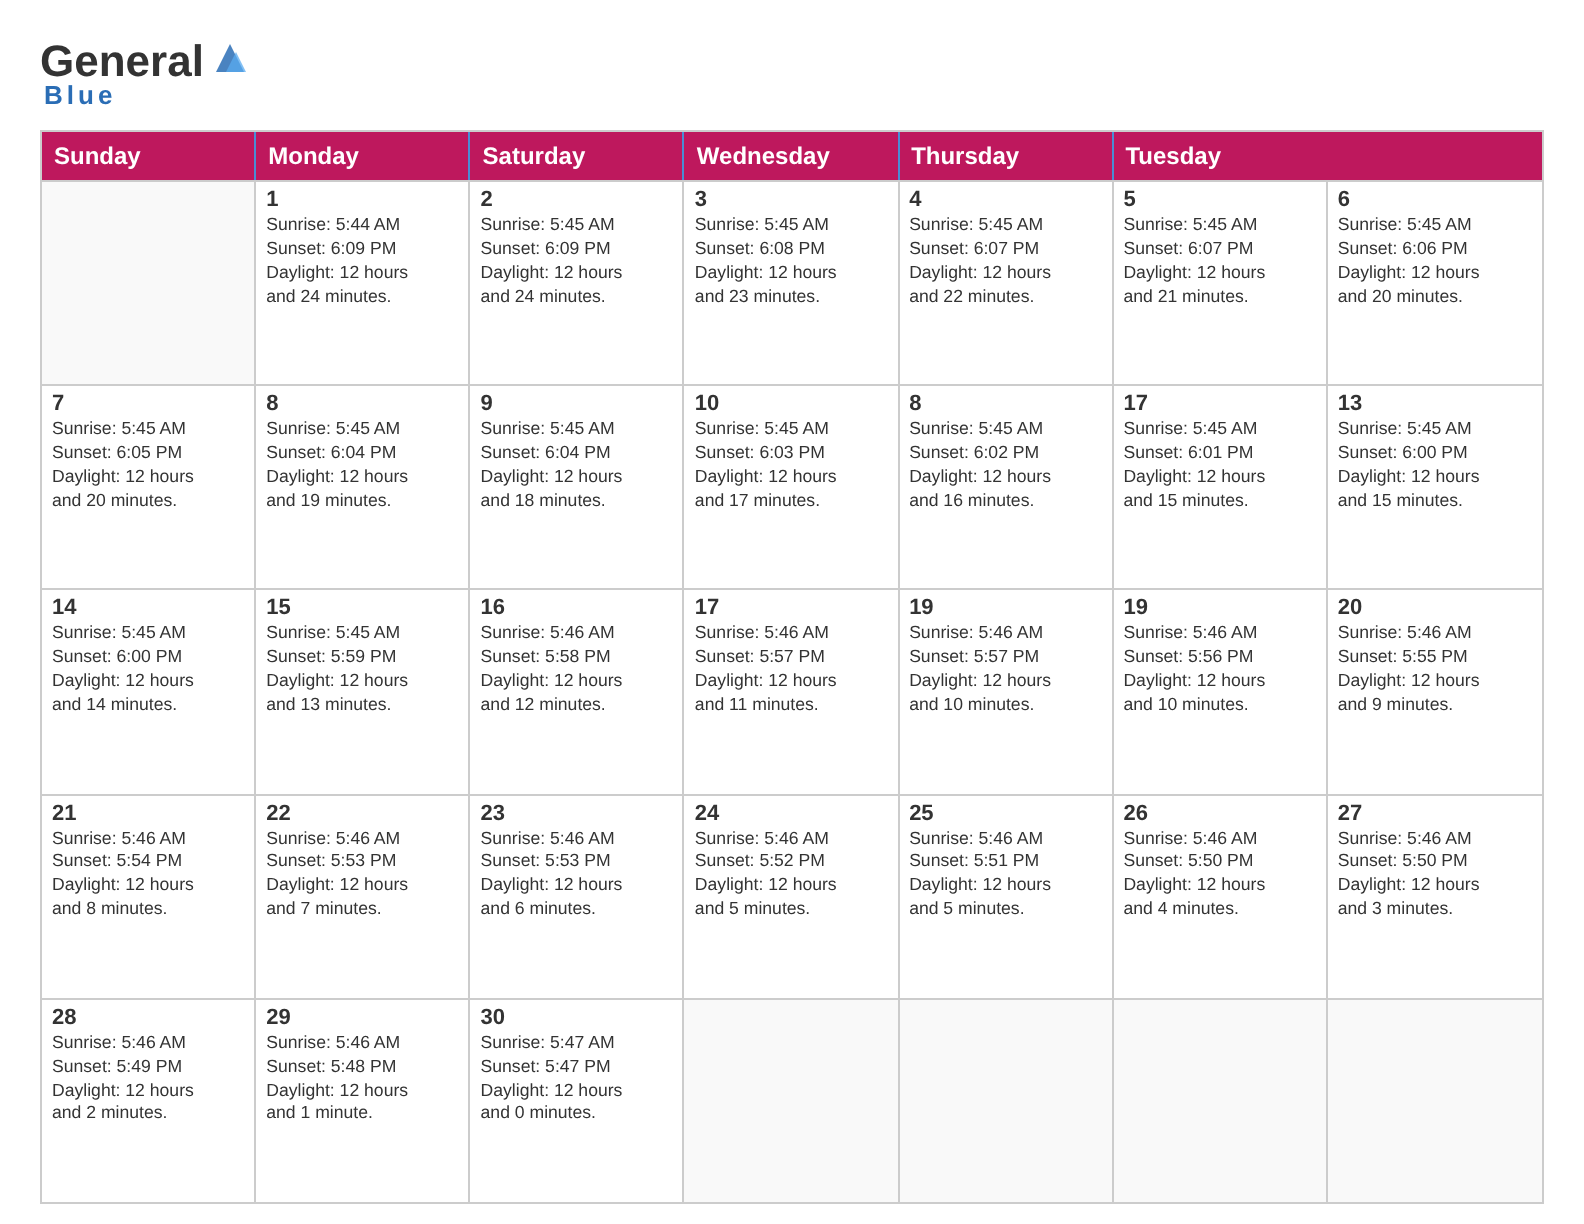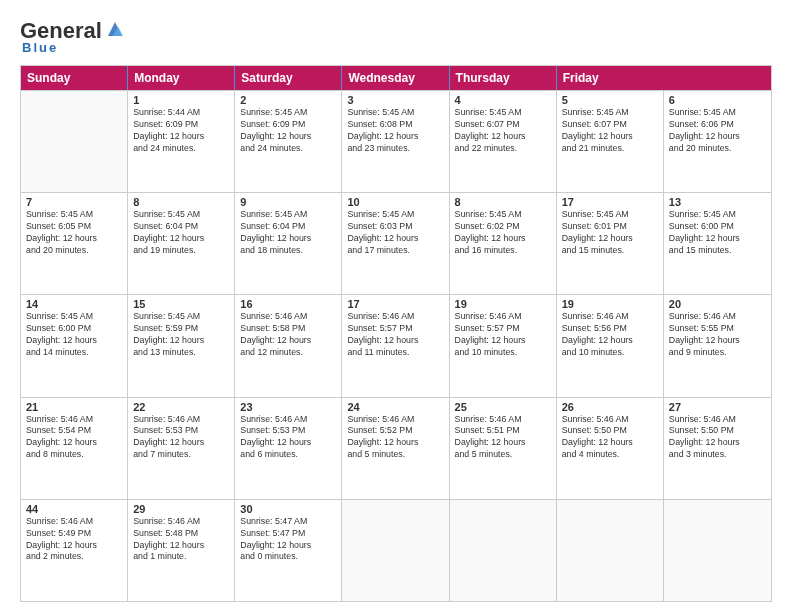--- a/index.html
+++ b/index.html
@@ -128,21 +128,21 @@
     </div>
   </div>
 
   <div class="calendar">
     <div class="calendar-header">
     <div class="cal-header-cell">Sunday</div>
         <div class="cal-header-cell">Monday</div>
         <div class="cal-header-cell">Saturday</div>
         <div class="cal-header-cell">Wednesday</div>
         <div class="cal-header-cell">Thursday</div>
-        <div class="cal-header-cell">Friday</div>
+        <div class="cal-header-cell">Tuesday</div>
       </div>
     <div class="calendar-body">
     <div class="cal-row">
           <div class="cal-cell empty"></div>
           <div class="cal-cell">
             <span class="day-number">1</span>
             <div class="cell-info" style="white-space: pre-line;">Sunrise: 5:44 AM
 Sunset: 6:09 PM
 Daylight: 12 hours
 and 24 minutes.</div>
@@ -331,21 +331,21 @@
           <div class="cal-cell">
             <span class="day-number">27</span>
             <div class="cell-info" style="white-space: pre-line;">Sunrise: 5:46 AM
 Sunset: 5:50 PM
 Daylight: 12 hours
 and 3 minutes.</div>
           </div>
         </div>
         <div class="cal-row">
           <div class="cal-cell">
-            <span class="day-number">44</span>
+            <span class="day-number">28</span>
             <div class="cell-info" style="white-space: pre-line;">Sunrise: 5:46 AM
 Sunset: 5:49 PM
 Daylight: 12 hours
 and 2 minutes.</div>
           </div>
           <div class="cal-cell">
             <span class="day-number">29</span>
             <div class="cell-info" style="white-space: pre-line;">Sunrise: 5:46 AM
 Sunset: 5:48 PM
 Daylight: 12 hours

